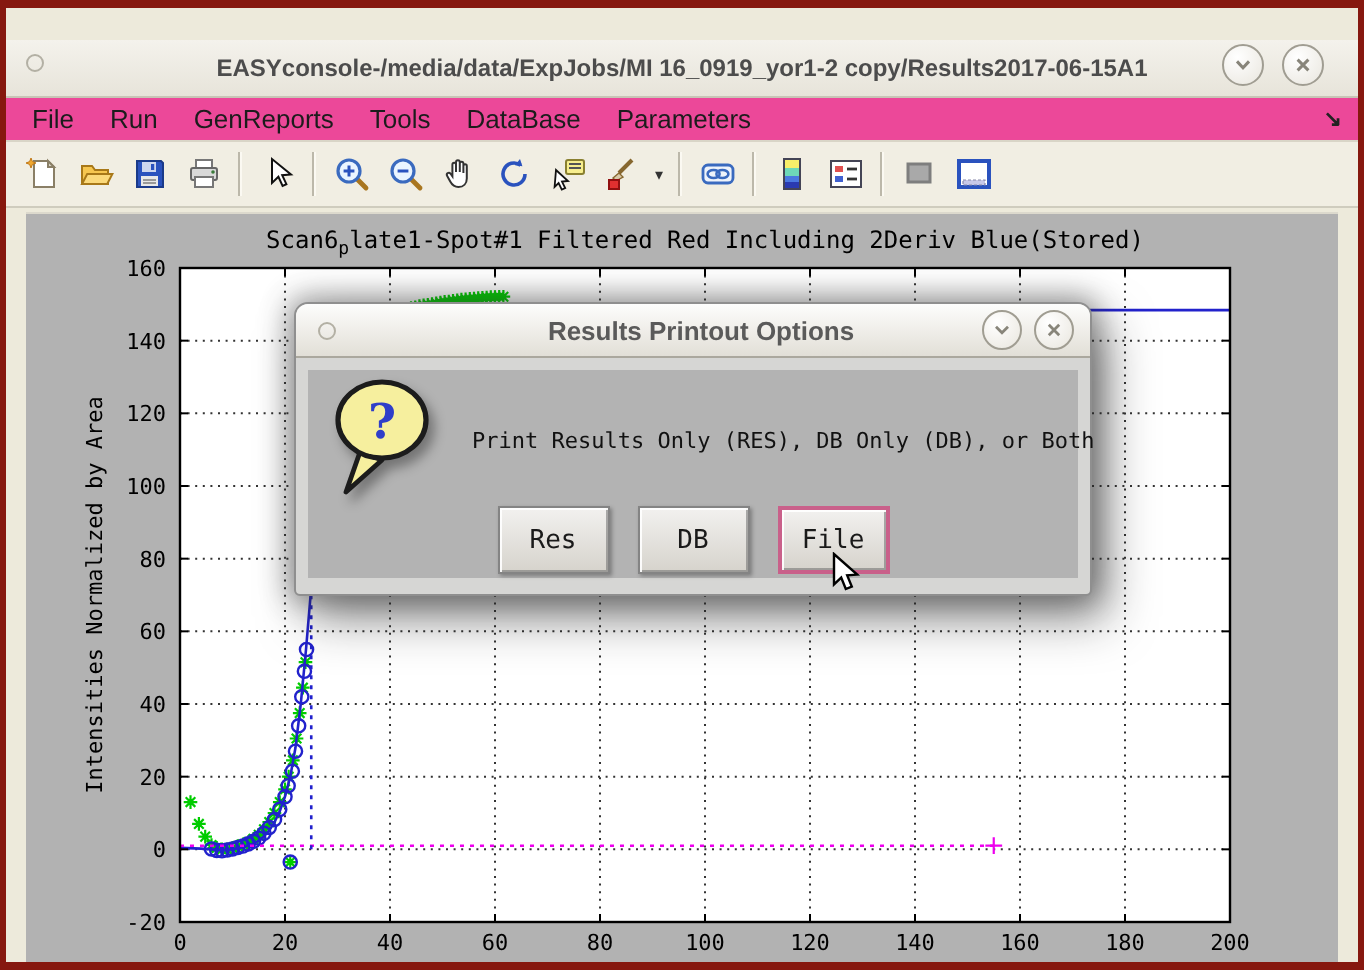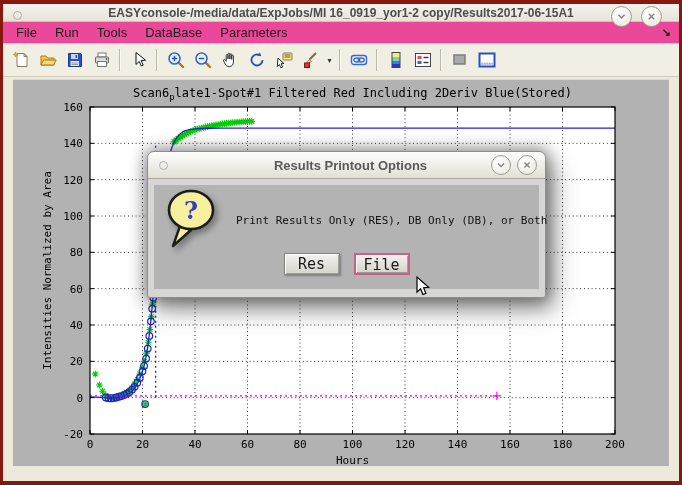--- a/index.html
+++ b/index.html
@@ -1,21 +1,21 @@
 <!DOCTYPE html>
 <html><head>
 <meta charset="utf-8">
 <style>
   html,body{margin:0;padding:0;background:#fff;font-family:"Liberation Sans",sans-serif;}
   .window{position:relative;width:682px;height:485px;box-sizing:border-box;
     border:3px solid #86180f;border-top-width:4px;border-bottom-width:4px;
     background:#edeadb;overflow:hidden;}
   
-  .titlebar{position:relative;height:18px;display:flex;align-items:center;justify-content:center;
-    background:linear-gradient(#f4f2ec,#e7e4da);border-bottom:1px solid #c8c4b6;box-sizing:border-box;}
+  .titlebar{position:relative;height:29px;display:flex;align-items:center;justify-content:center;
+    background:linear-gradient(#f4f2ec,#e7e4da);border-bottom:1px solid #c8c4b6;box-sizing:border-box;margin-top:16px;}
   .titlebar .title{font-size:12px;font-weight:bold;color:#4c4c4c;white-space:nowrap;}
   .wm-ring{position:absolute;left:10px;top:7px;width:9px;height:9px;border-radius:50%;
     border:1.5px solid #b3b0a4;box-sizing:border-box;}
   .round-btn{position:absolute;top:2px;width:21px;height:21px;border-radius:50%;
     border:1px solid #a09d92;background:radial-gradient(circle at 35% 30%,#ffffff,#e9e6de);
     display:flex;align-items:center;justify-content:center;box-sizing:border-box;}
   .round-btn svg{display:block;}
   
   .menubar{height:22px;display:flex;align-items:center;background:#ec4899;
     border-bottom:1px solid #d9d5c7;box-sizing:border-box;padding:0 8px 0 4px;font-size:13px;color:#1c1c1c;}
@@ -48,22 +48,22 @@
   .dlg-round-btn{position:absolute;top:3px;width:20px;height:20px;border-radius:50%;
     border:1px solid #a09d92;background:radial-gradient(circle at 35% 30%,#ffffff,#e9e6de);
     display:flex;align-items:center;justify-content:center;box-sizing:border-box;}
   .dlg-body{position:absolute;left:0;top:27px;right:0;bottom:0;padding:6px 6px 8px 6px;box-sizing:border-box;}
   .dlg-panel{position:relative;width:100%;height:100%;background:#b3b3b3;display:flex;flex-direction:column;}
   .dlg-row1{display:flex;align-items:center;margin:4px 0 0 10px;height:62px;}
   .balloon{width:56px;height:64px;flex:0 0 auto;filter:drop-shadow(3px 4px 3px rgba(0,0,0,.35));}
   .dlg-message{margin-left:16px;font-family:"DejaVu Sans Mono",monospace;font-size:11px;
     font-weight:normal;color:#111;white-space:nowrap;}
   .dlg-buttons{display:flex;justify-content:center;gap:14px;margin-top:2px;}
-  .dlg-btn{min-width:56px;height:22px;box-sizing:border-box;
-    font-family:"DejaVu Sans Mono",monospace;font-size:15px;color:#1a1a1a;
+  .dlg-btn{min-width:56px;height:34px;box-sizing:border-box;
+    font-family:"DejaVu Sans Mono",monospace;font-size:13px;color:#1a1a1a;
     background:linear-gradient(180deg,#f2f1ef,#d6d3cc);border:1px solid #848484;
     box-shadow:inset 1px 1px 0 rgba(255,255,255,.9), inset -1px -1px 0 rgba(110,110,110,.55),
       1px 1px 2px rgba(0,0,0,.3);}
   .dlg-btn.focused{border:2px solid #c9608a;box-shadow:inset 1px 1px 0 rgba(255,255,255,.9),
       inset -1px -1px 0 rgba(110,110,110,.55);}
   
   .mouse-cursor{position:absolute;left:413px;top:272px;z-index:20;}
 </style>
 </head>
 <body>
@@ -81,20 +81,21 @@
     <span class="round-btn" style="right:17px;">
       <svg width="11" height="11" viewBox="0 0 11 11">
           <path d="M2.8 2.8l5.4 5.4M8.2 2.8l-5.4 5.4" fill="none" stroke="#88857a" stroke-width="1.5"></path>
         </svg>
     </span>
   </div>
 
   <div class="menubar">
     <span class="menu-item">File</span>
     <span class="menu-item">Run</span>
+    <span class="menu-item">GenReports</span>
     <span class="menu-item">Tools</span>
     <span class="menu-item">DataBase</span>
     <span class="menu-item">Parameters</span>
     <span class="menu-dock-arrow">↘</span>
   </div>
 
   <div class="toolbar">
     <button class="tb-btn">
         <svg width="18" height="18" viewBox="0 0 18 18">
           <path d="M5 2.5h7l3 3v10H5z" fill="#fff" stroke="#8a7f66"></path>
@@ -358,20 +359,21 @@
           <svg class="balloon" viewBox="0 0 56 64">
             <path d="M16 38L9 58l18-16z" fill="#f6ef9e" stroke="#1c1c1c" stroke-width="2.4" stroke-linejoin="round"></path>
             <ellipse cx="27" cy="22" rx="22" ry="19" fill="#f6ef9e" stroke="#1c1c1c" stroke-width="2.6"></ellipse>
             <path d="M16 36l5 3 4-1-7-4z" fill="#f6ef9e" stroke="none"></path>
             <text x="27" y="31" text-anchor="middle" font-family="DejaVu Serif, serif" font-size="24" font-weight="bold" fill="#2f3ec9">?</text>
           </svg>
           <span class="dlg-message">Print Results Only (RES), DB Only (DB), or Both</span>
         </div>
         <div class="dlg-buttons">
           <button class="dlg-btn">Res</button>
+          <button class="dlg-btn">DB</button>
           <button class="dlg-btn focused">File</button>
         </div>
       </div>
     </div>
   </div>
 
   <svg class="mouse-cursor" width="15" height="22" viewBox="0 0 15 22">
     <path d="M1 1v15.2l3.6-3.4 2.3 5.7 3-1.2-2.3-5.6 5-.4z" fill="#fff" stroke="#000" stroke-width="1.2"></path>
   </svg>
 

